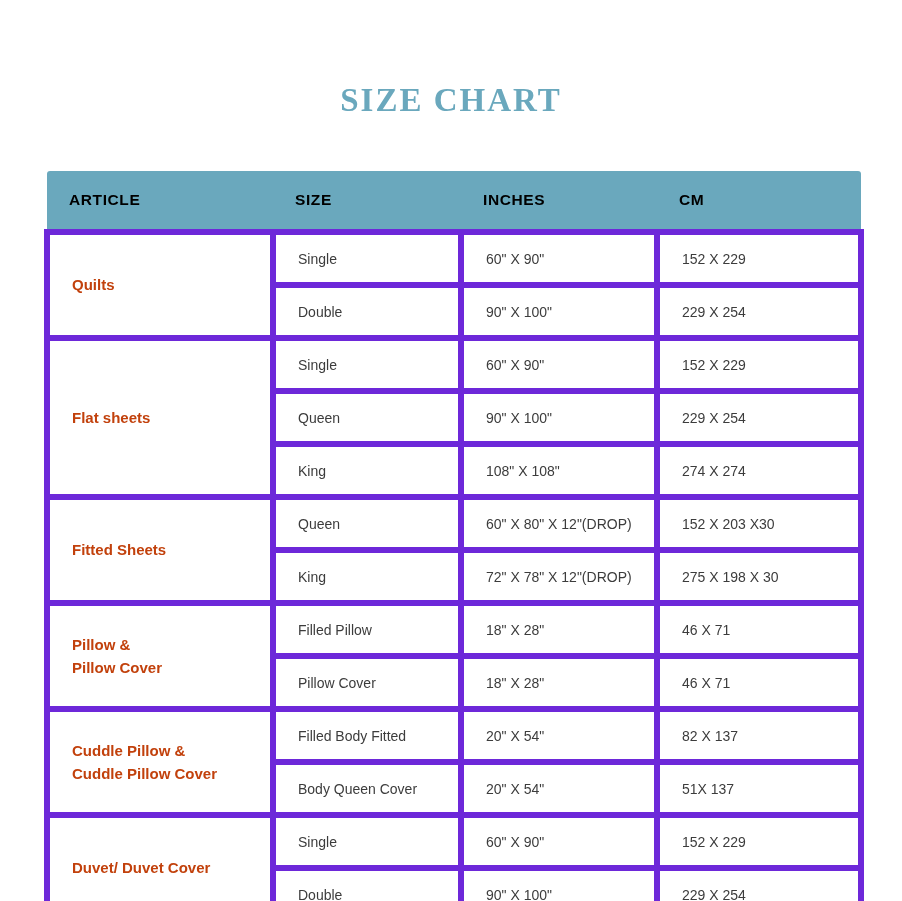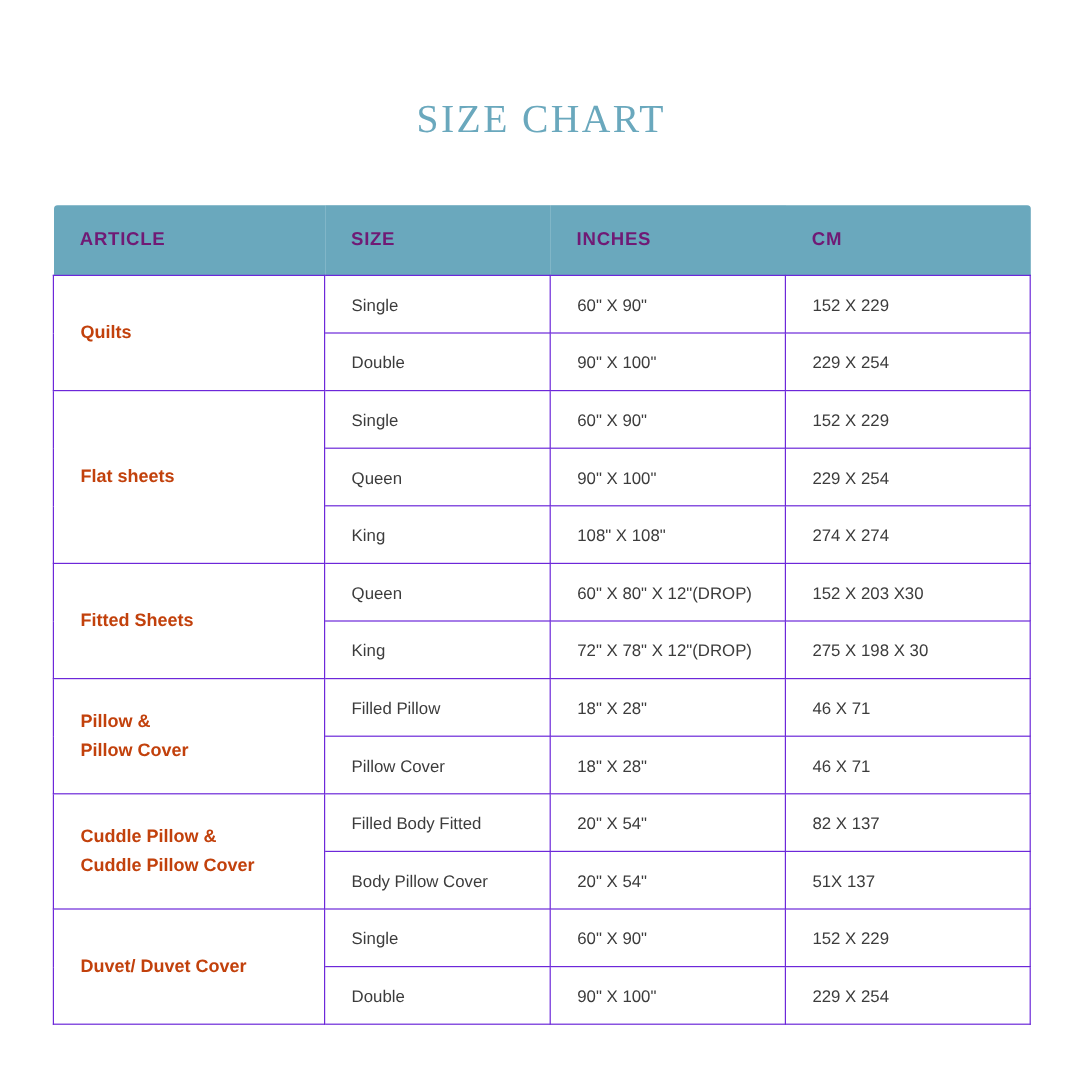--- a/index.html
+++ b/index.html
@@ -19,21 +19,21 @@
     width: 902px;
     height: 901px;
     box-sizing: border-box;
   }
   .title {
     text-align: center;
     font-family: "Liberation Serif", serif;
     font-size: 33px;
     letter-spacing: 2px;
     color: #6aa8bd;
-    font-weight: 400;
+    font-weight: 700;
     padding-top: 84px;
     line-height: 1;
   }
   .table-wrap {
     position: absolute;
     left: 44px;
     top: 171px;
     width: 814px;
   }
   table.size-chart {
@@ -41,35 +41,35 @@
     width: 100%;
     table-layout: fixed;
   }
   table.size-chart col.c-article { width: 226px; }
   table.size-chart col.c-size    { width: 188px; }
   table.size-chart col.c-inches  { width: 196px; }
   table.size-chart col.c-cm      { width: 204px; }
 
   thead th {
     background: #6aa8bd;
-    color: #701a75;
+    color: #000000;
     text-align: left;
     font-size: 15.5px;
     font-weight: 700;
     letter-spacing: 0.6px;
     padding: 20px 0 20px 22px;
     border: none;
     height: 18px;
     margin-top: 32px;
   }
   thead th.first { border-top-left-radius: 3px; }
   thead th.last  { border-top-right-radius: 3px; }
 
   tbody td {
-    border: 1px solid #6d28d9;
+    border: 6px solid #6d28d9;
     font-size: 14px;
     color: #3c3c3c;
     padding: 0 0 0 22px;
     height: 47px;
     vertical-align: middle;
     background: #ffffff;
   }
   tbody td.article {
     color: #c2410c;
     font-weight: 700;
@@ -171,21 +171,21 @@
         <tr class="group-start">
           <td class="article" rowspan="2">
             <span class="cell-inner">Cuddle Pillow &amp;</span>
             <span class="line2">Cuddle Pillow Cover</span>
           </td>
           <td>Filled Body Fitted</td>
           <td>20" X 54"</td>
           <td>82 X 137</td>
         </tr>
         <tr>
-          <td>Body Pillow Cover</td>
+          <td>Body Queen Cover</td>
           <td>20" X 54"</td>
           <td>51X 137</td>
         </tr>
 
         <tr class="group-start">
           <td class="article" rowspan="2">
             <span class="cell-inner">Duvet/ Duvet Cover</span>
           </td>
           <td>Single</td>
           <td>60" X 90"</td>

